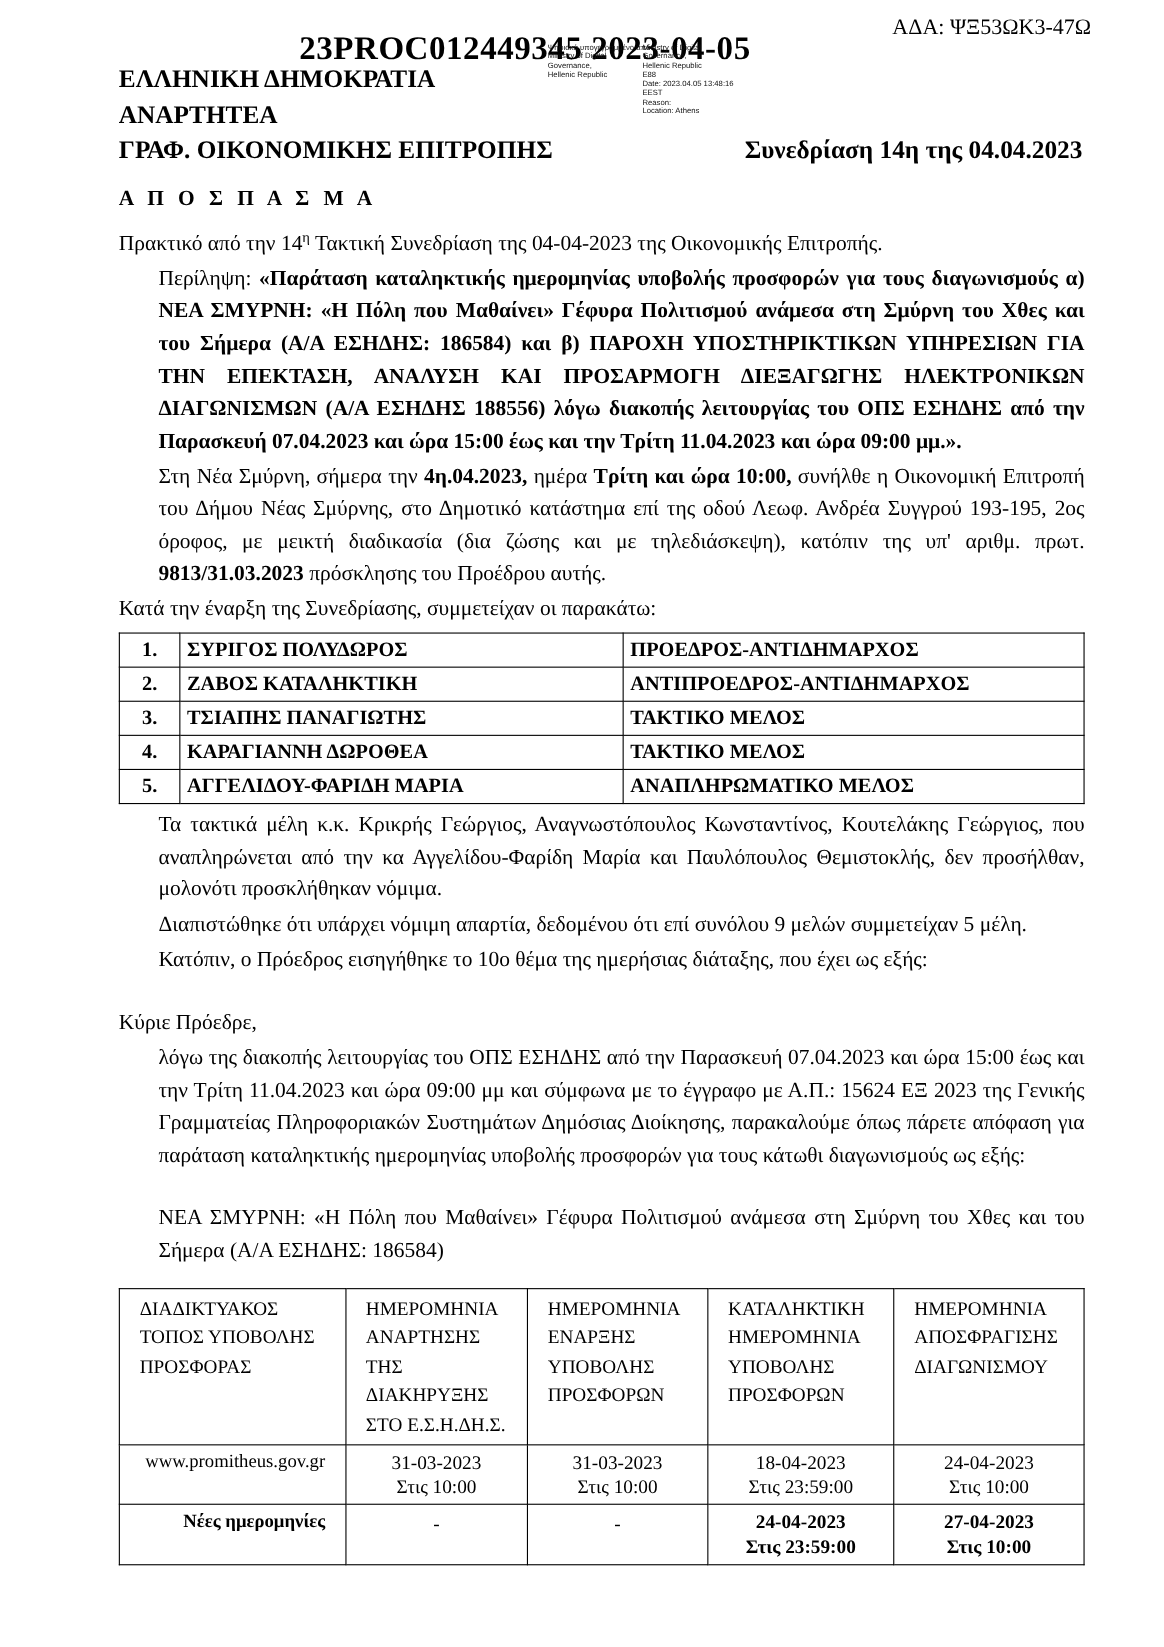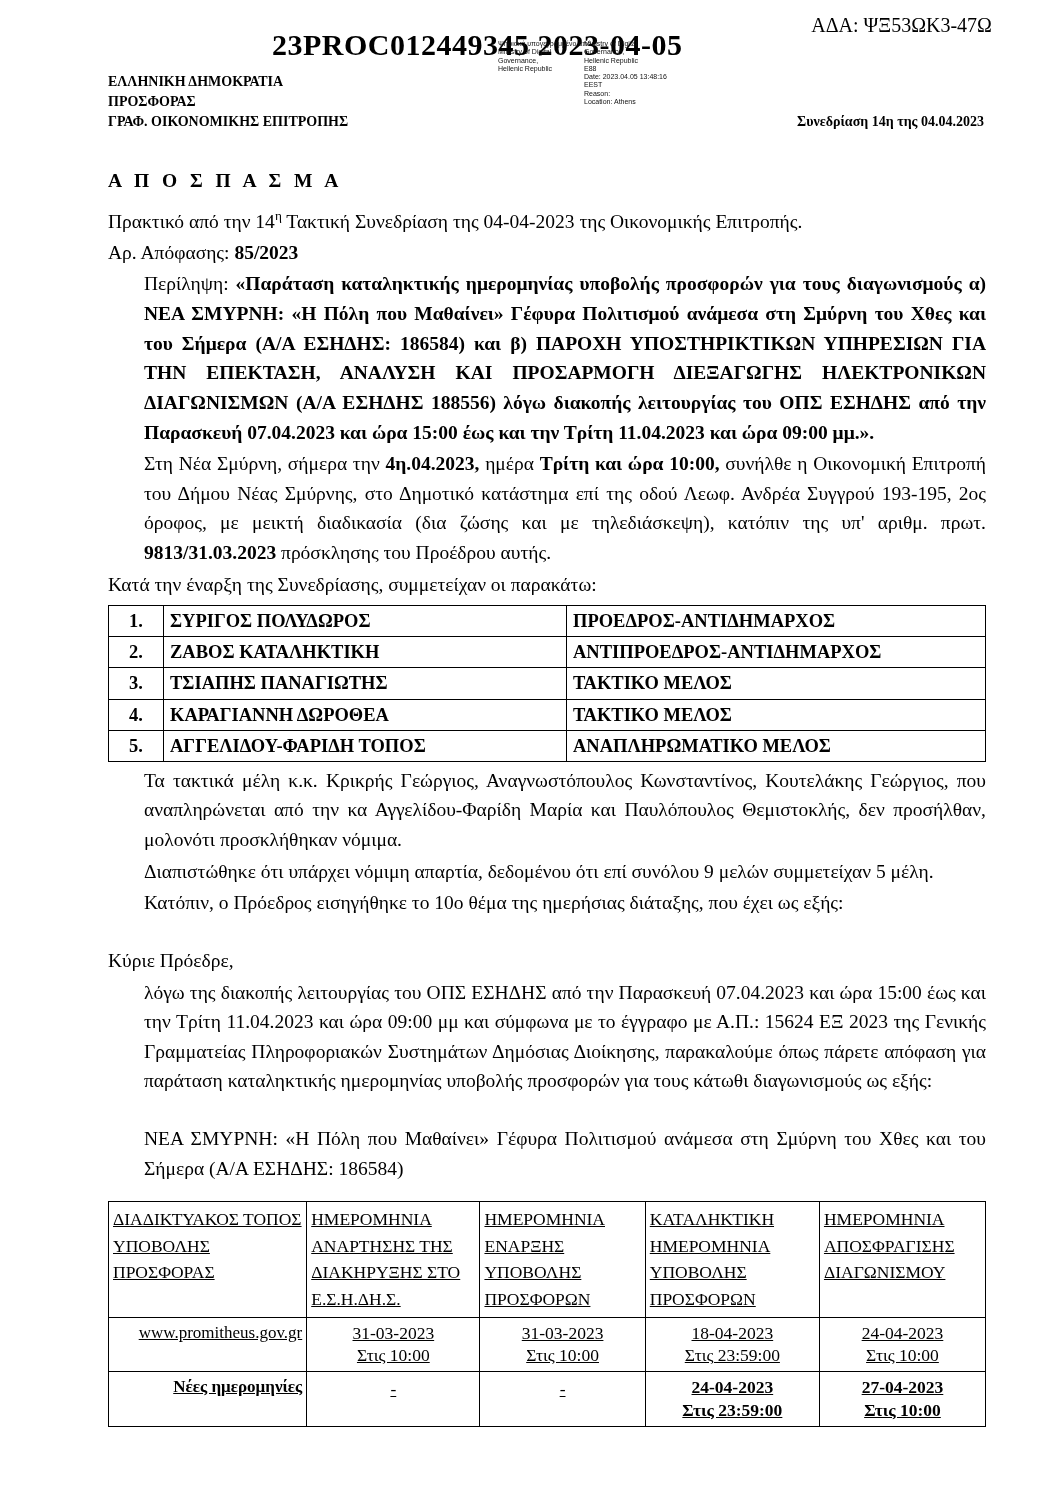--- a/index.html
+++ b/index.html
@@ -54,23 +54,23 @@
     width: 84px;
   }
   .sig-block .sig-right {
     margin-left: 86px;
   }
   .sig-block div { white-space: nowrap; }
 
   .header-block {
     position: absolute;
     left: 108px;
-    top: 72px;
+    top: 56px;
     width: 878px;
-    font-size: 14px;
+    font-size: 23px;
     font-weight: bold;
     line-height: 1.42;
   }
   .header-row {
     display: flex;
     justify-content: space-between;
     align-items: baseline;
   }
   .header-left { white-space: nowrap; }
   .header-right { white-space: nowrap; }
@@ -116,25 +116,24 @@
   td.num { width: 42px; text-align: center; }
   td.nm { width: 390px; }
   .spacer-md { height: 26px; }
 
   table.dates {
     margin-top: 18px;
     font-size: 17.5px;
   }
   table.dates td, table.dates th {
     border: 1.5px solid #000;
-    padding: 4px 4px;
+    padding: 4px 18px;
     vertical-align: top;
     text-align: center;
     font-weight: normal;
-    text-decoration: underline;
   }
   table.dates th {
     font-weight: normal;
     height: 104px;
     vertical-align: top;
   }
   table.dates th.first {
     text-align: left;
   }
   table.dates td.first {
@@ -174,40 +173,36 @@
       <div>Location: Athens</div>
     </div>
   </div>
 
   <div class="header-block">
     <div class="header-row">
       <div class="header-left">ΕΛΛΗΝΙΚΗ ΔΗΜΟΚΡΑΤΙΑ</div>
       <div class="header-right r1"></div>
     </div>
     <div class="header-row">
-      <div class="header-right r1">ΠΡΟΣΦΟΡΑΣ</div>
+      <div class="header-right r1">ΑΝΑΡΤΗΤΕΑ</div>
     </div>
     <div class="header-row">
       <div class="header-left">ΓΡΑΦ. ΟΙΚΟΝΟΜΙΚΗΣ ΕΠΙΤΡΟΠΗΣ</div>
       <div class="header-right r2">Συνεδρίαση  14η  της  04.04.2023</div>
     </div>
   </div>
 
   <div class="content">
 
     <div class="title-apospasma">Α Π Ο Σ Π Α Σ Μ Α</div>
 
     <p>
       <span>Πρακτικό από την 14</span><sup>η</sup><span> Τακτική Συνεδρίαση της 04-04-2023 της Οικονομικής Επιτροπής.</span>
     </p>
 
-    <p>
-      <span>Αρ. Απόφασης:</span>
-      <b>85/2023</b>
-    </p>
 
     <p class="just">
       <span>Περίληψη:</span>
       <b>«Παράταση καταληκτικής ημερομηνίας υποβολής προσφορών για τους διαγωνισμούς α) ΝΕΑ ΣΜΥΡΝΗ: «Η Πόλη που Μαθαίνει» Γέφυρα Πολιτισμού ανάμεσα στη Σμύρνη του Χθες και του Σήμερα (Α/Α ΕΣΗΔΗΣ: 186584) και β) ΠΑΡΟΧΗ ΥΠΟΣΤΗΡΙΚΤΙΚΩΝ ΥΠΗΡΕΣΙΩΝ ΓΙΑ ΤΗΝ ΕΠΕΚΤΑΣΗ, ΑΝΑΛΥΣΗ ΚΑΙ ΠΡΟΣΑΡΜΟΓΗ ΔΙΕΞΑΓΩΓΗΣ ΗΛΕΚΤΡΟΝΙΚΩΝ ΔΙΑΓΩΝΙΣΜΩΝ (Α/Α ΕΣΗΔΗΣ 188556) λόγω διακοπής λειτουργίας του ΟΠΣ ΕΣΗΔΗΣ από την Παρασκευή 07.04.2023 και ώρα 15:00 έως και την Τρίτη 11.04.2023 και ώρα 09:00 μμ.».</b>
     </p>
 
     <p class="just">
       <span>Στη Νέα Σμύρνη, σήμερα την </span><b>4η.04.2023,</b><span> ημέρα </span><b>Τρίτη και ώρα 10:00,</b><span> συνήλθε η Οικονομική Επιτροπή του Δήμου Νέας Σμύρνης, στο Δημοτικό κατάστημα επί της οδού Λεωφ. Ανδρέα Συγγρού 193-195, 2ος όροφος, με μεικτή διαδικασία (δια ζώσης και με τηλεδιάσκεψη), κατόπιν της υπ' αριθμ. πρωτ. </span><b>9813/31.03.2023</b><span> πρόσκλησης του Προέδρου αυτής.</span>
     </p>
 
@@ -230,21 +225,21 @@
           <td class="nm">ΤΣΙΑΠΗΣ ΠΑΝΑΓΙΩΤΗΣ</td>
           <td>ΤΑΚΤΙΚΟ ΜΕΛΟΣ</td>
         </tr>
         <tr>
           <td class="num">4.</td>
           <td class="nm">ΚΑΡΑΓΙΑΝΝΗ ΔΩΡΟΘΕΑ</td>
           <td>ΤΑΚΤΙΚΟ ΜΕΛΟΣ</td>
         </tr>
         <tr>
           <td class="num">5.</td>
-          <td class="nm">ΑΓΓΕΛΙΔΟΥ-ΦΑΡΙΔΗ ΤΟΠΟΣ</td>
+          <td class="nm">ΑΓΓΕΛΙΔΟΥ-ΦΑΡΙΔΗ ΜΑΡΙΑ</td>
           <td>ΑΝΑΠΛΗΡΩΜΑΤΙΚΟ ΜΕΛΟΣ</td>
         </tr>
       </tbody>
     </table>
 
     <p class="just">Τα τακτικά μέλη κ.κ. Κρικρής Γεώργιος, Αναγνωστόπουλος Κωνσταντίνος, Κουτελάκης Γεώργιος, που αναπληρώνεται από την κα Αγγελίδου-Φαρίδη Μαρία και Παυλόπουλος Θεμιστοκλής, δεν προσήλθαν, μολονότι προσκλήθηκαν νόμιμα.</p>
     <p class="just">Διαπιστώθηκε ότι υπάρχει νόμιμη απαρτία, δεδομένου ότι επί συνόλου 9 μελών συμμετείχαν 5 μέλη.</p>
     <p class="just">Κατόπιν, ο Πρόεδρος εισηγήθηκε το 10ο θέμα της ημερήσιας διάταξης, που έχει ως εξής:</p>
 
     <div class="spacer-md"></div>

